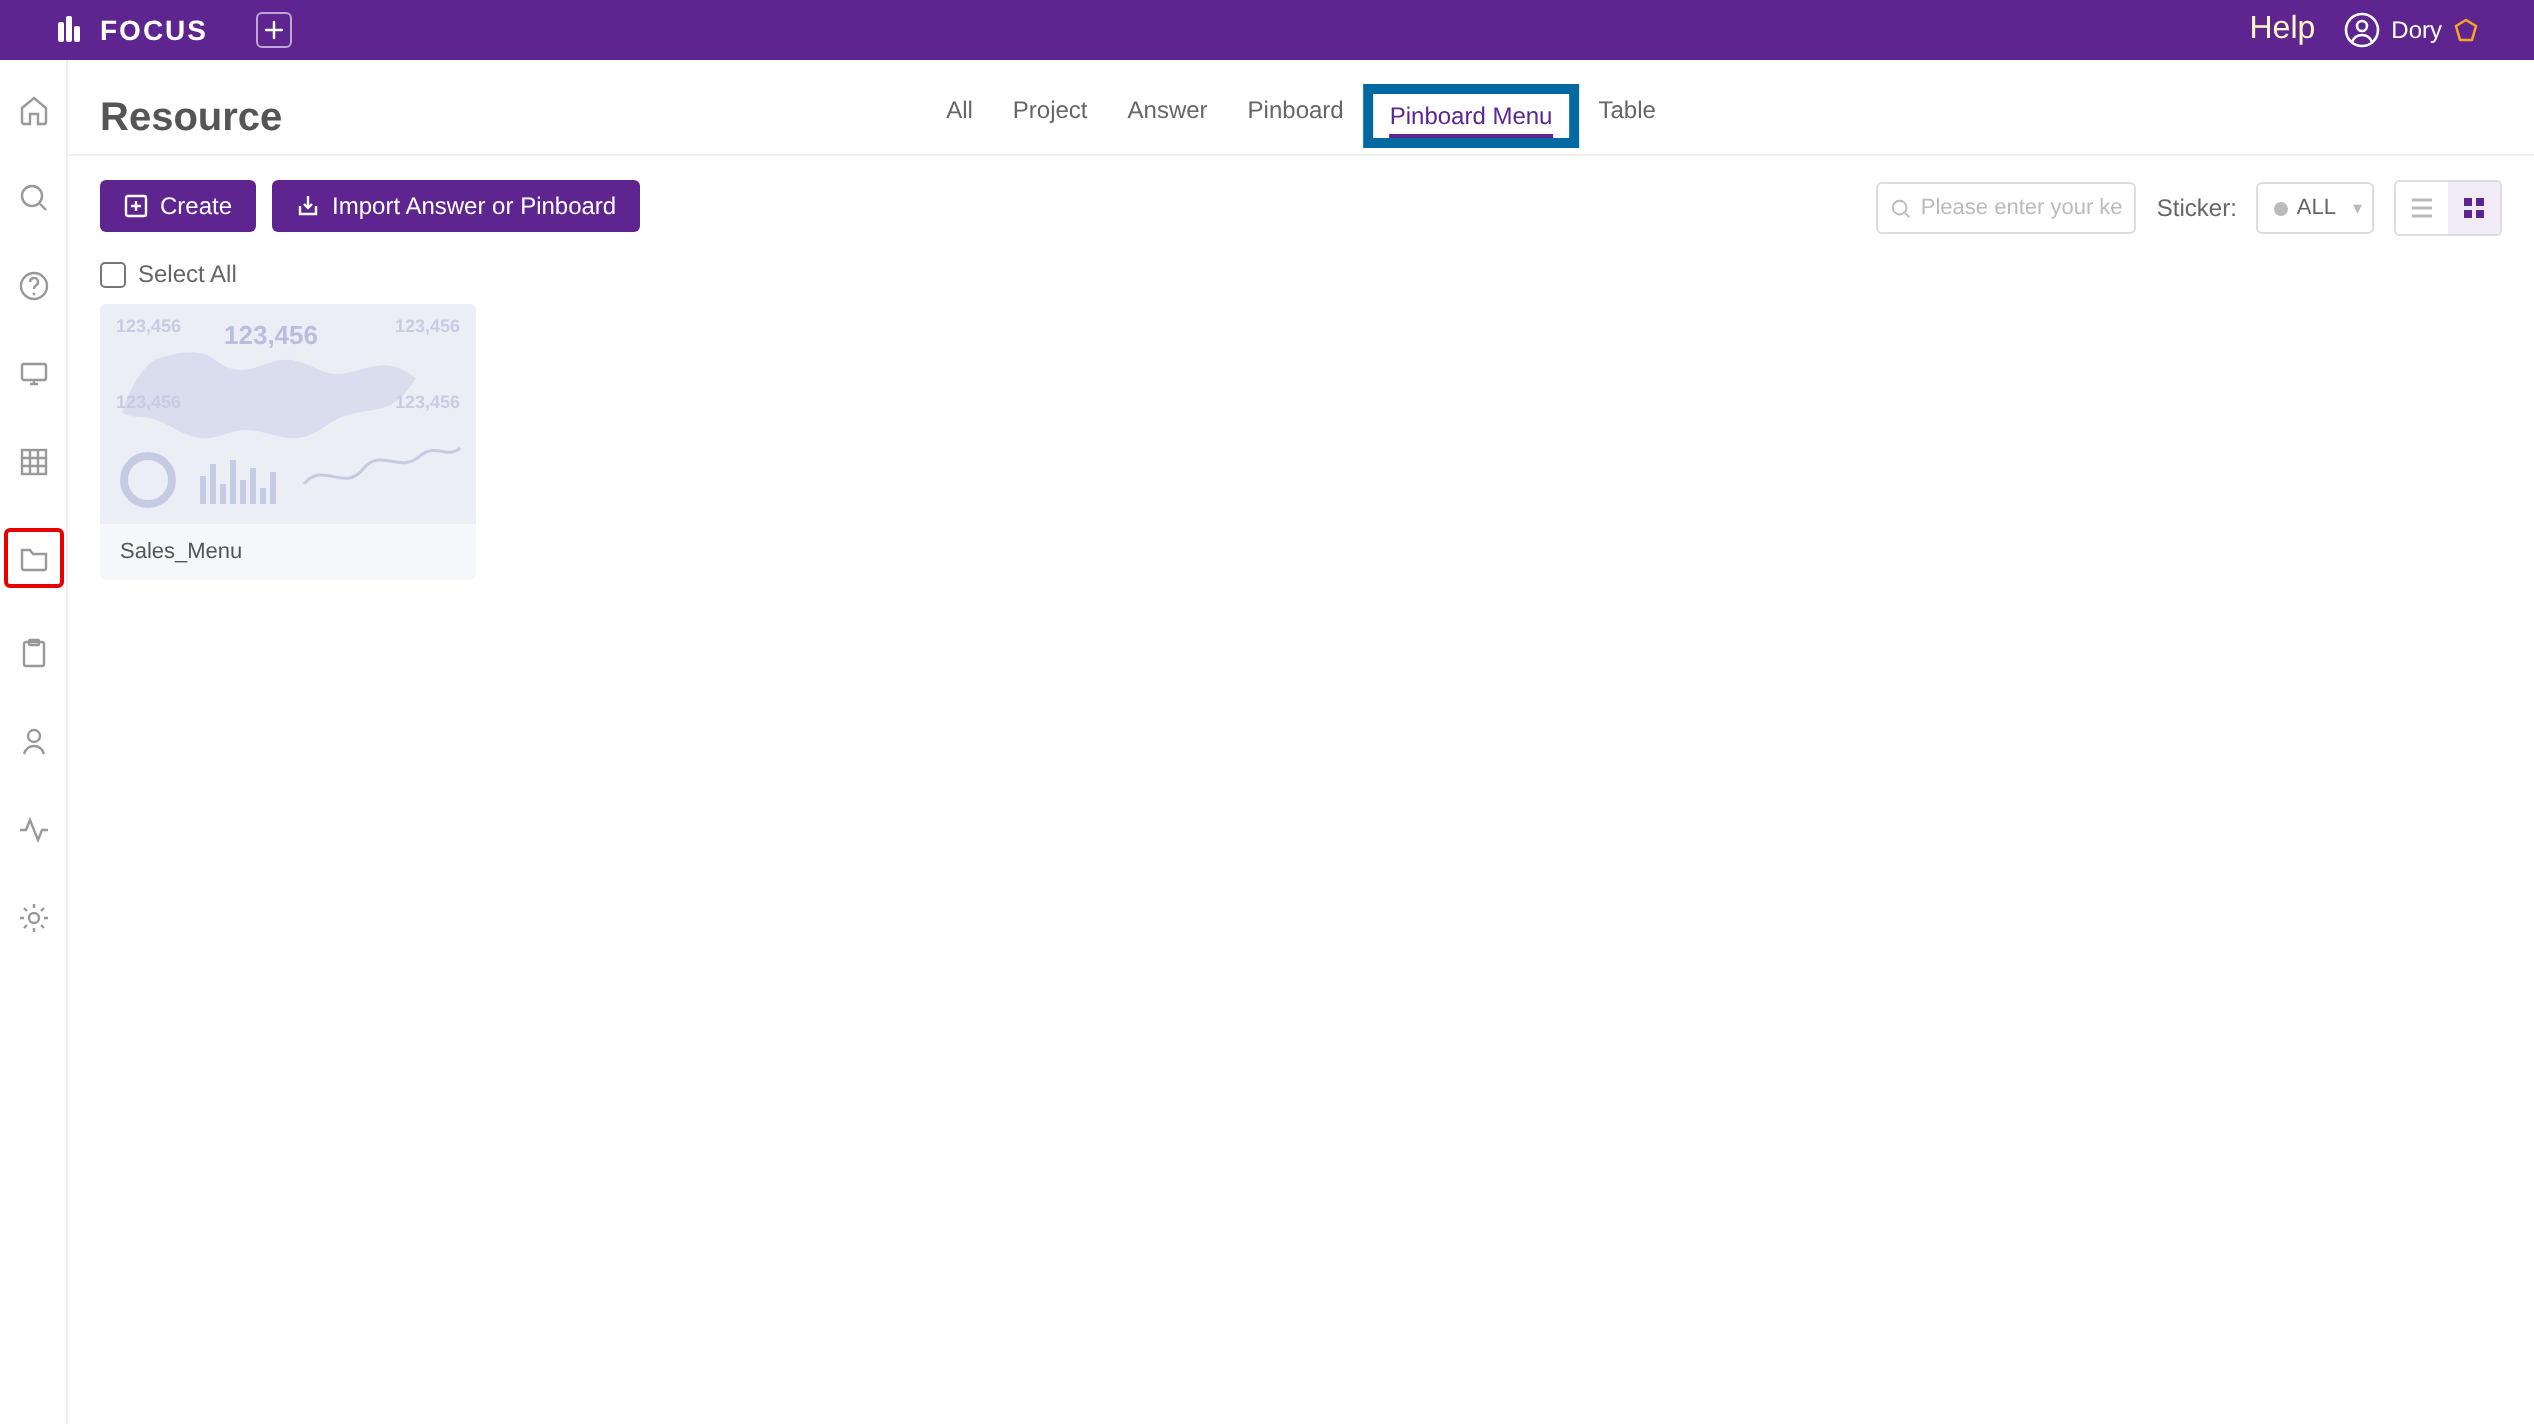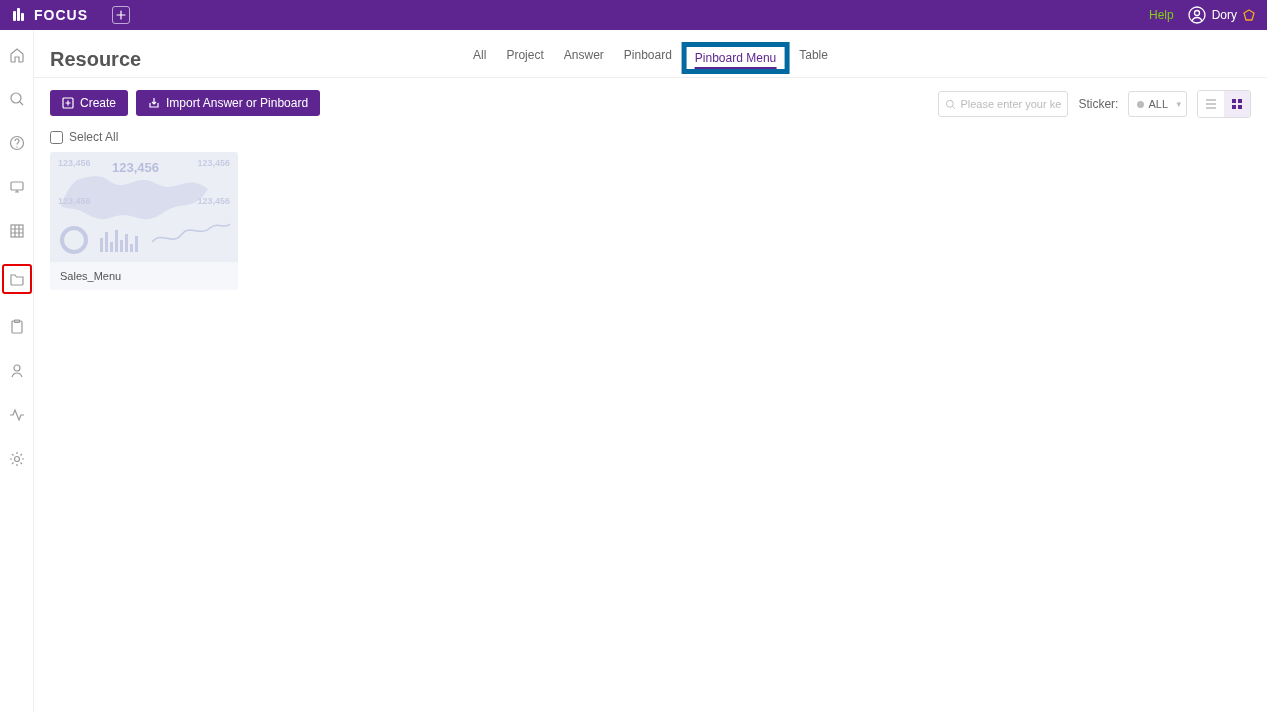--- a/index.html
+++ b/index.html
@@ -1,23 +1,23 @@
 <!DOCTYPE html>
 <html><head>
 <meta charset="utf-8">
 <style>
   * { box-sizing: border-box; margin: 0; padding: 0; }
   body { font-family: -apple-system, BlinkMacSystemFont, "Segoe UI", Arial, sans-serif; font-size: 13px; color: #333; background:#fff; }
-  .topbar { background:#5e2590; height:30px; display:flex; align-items:center; padding:0 12px; color:#fff; }
+  .topbar { background:#5e2590; height:30px; display:flex; align-items:center; padding:0 28px; color:#fff; }
   .logo-wrap { display:flex; align-items:center; gap:6px; }
   .logo-icon { width:16px; height:16px; display:flex; align-items:center; }
   .logo-text { font-weight:600; letter-spacing:1px; font-size:14px; }
   .top-add { margin-left:24px; width:18px; height:18px; border:1px solid rgba(255,255,255,0.6); border-radius:3px; display:flex; align-items:center; justify-content:center; font-size:12px; color:#fff; cursor:pointer;}
   .top-right { margin-left:auto; display:flex; align-items:center; gap:14px; }
-  .help { font-size:12px; color:#84cc16; cursor:pointer;}
+  .help { font-size:16px; color:#fef9c3; cursor:pointer;}
   .user-wrap { display:flex; align-items:center; gap:6px; cursor:pointer;}
   .user-name { font-size:12px; color:#fff;}
   .crown { color:#f5a623; font-size:12px;}
   .layout { display:flex; height:calc(100vh - 30px); min-height:682px; }
   .sidebar { width:34px; border-right:1px solid #eee; display:flex; flex-direction:column; align-items:center; padding-top:14px; gap:22px; }
   .side-item { width:22px; height:22px; display:flex; align-items:center; justify-content:center; cursor:pointer; color:#999; border-radius:3px;}
   .side-item.highlighted { border:2px solid #e60000; width:30px; height:30px; }
   .main { flex:1; padding:0; position:relative; }
   .page-header { display:flex; align-items:center; padding:12px 16px 0 16px; border-bottom:1px solid #eee; height:48px;}
   .page-title { font-size:20px; color:#555; font-weight:700;}

